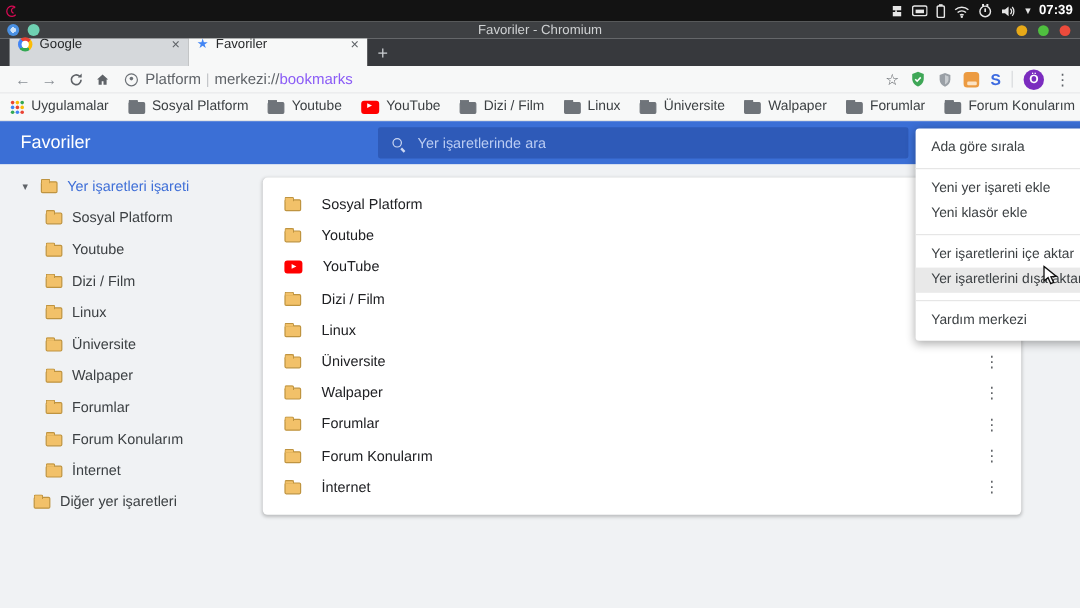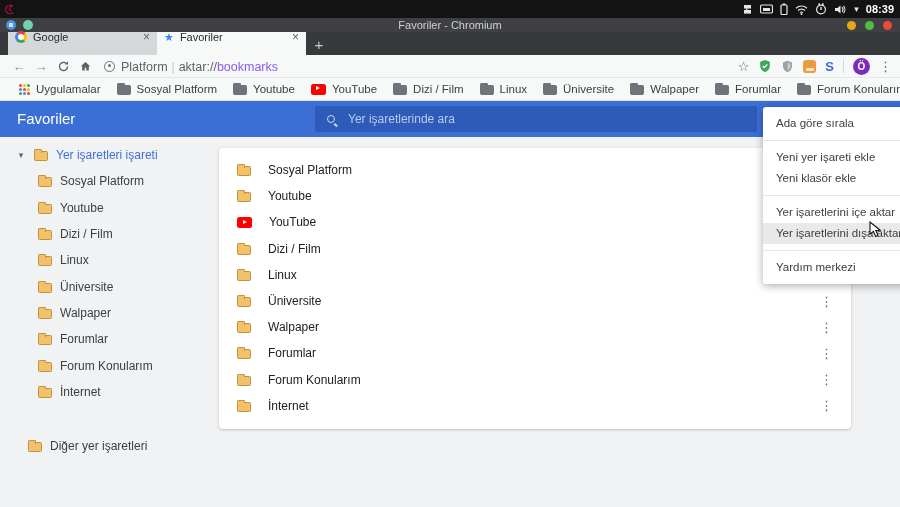--- a/index.html
+++ b/index.html
@@ -49,21 +49,21 @@
   .tb-right { display:flex; align-items:center; gap:9px; margin-left:auto; }
   .tb-star { font-size:13px; color:#5f6368; }
   .ext-orange { width:13px; height:13px; border-radius:3px; background:#ec9b41; position:relative; }
   .ext-orange::after { content:""; position:absolute; left:2.5px; bottom:2px; width:8px; height:3px; background:#fbe3c5; border-radius:1px; }
   .ext-s { font-size:13px; font-weight:bold; color:#3d6be0; line-height:1; }
   .tb-div { width:1px; height:14px; background:#d7dadd; }
   .avatar { width:17px; height:17px; border-radius:50%; background:#7b2cbf; color:#fff; font-size:10px; font-weight:bold; display:flex; align-items:center; justify-content:center; }
   .tb-kebab { font-size:13px; color:#5f6368; }
 
   
-  .bkbar { height:23px; background:#f7f8f8; border-bottom:1px solid #e2e4e6; display:flex; align-items:center; padding-left:19px; gap:16px; }
+  .bkbar { height:23px; background:#f7f8f8; border-bottom:1px solid #e2e4e6; display:flex; align-items:center; padding-left:9px; gap:16px; }
   .bk-item { display:flex; align-items:center; gap:6px; font-size:11.5px; color:#3c4043; white-space:nowrap; }
   .apps-grid { width:11px; height:11px; display:grid; grid-template-columns:repeat(3,1fr); gap:1px; }
   .apps-grid i { border-radius:50%; }
   .apps-grid i:nth-child(1){background:#ea4335}.apps-grid i:nth-child(2){background:#fbbc05}.apps-grid i:nth-child(3){background:#34a853}
   .apps-grid i:nth-child(4){background:#4285f4}.apps-grid i:nth-child(5){background:#ea4335}.apps-grid i:nth-child(6){background:#fbbc05}
   .apps-grid i:nth-child(7){background:#34a853}.apps-grid i:nth-child(8){background:#4285f4}.apps-grid i:nth-child(9){background:#ea4335}
 
   
   .folder { width:14px; height:10px; background:#f2c169; border:1px solid #bf9440; border-radius:1.5px; position:relative; flex:none; margin-top:2px; }
   .folder::before { content:""; position:absolute; top:-3px; left:-1px; width:6px; height:2.5px; background:#f2c169; border:1px solid #bf9440; border-bottom:none; border-radius:1.5px 1.5px 0 0; }
@@ -81,21 +81,21 @@
   .searchbox input { background:transparent; border:none; outline:none; color:#fff; font-size:12px; width:380px; font-family:"Liberation Sans",sans-serif; }
   .searchbox input::placeholder { color:#b9cbf2; }
 
   
   .content { position:relative; height:370px; background:#f0f2f4; }
   .tree { position:absolute; left:0; top:5px; width:216px; }
   .trow { height:26.3px; display:flex; align-items:center; gap:8px; font-size:12px; color:#3c4043; }
   .trow .arrow { font-size:9px; color:#5f6368; width:10px; text-align:center; }
   .trow.root { padding-left:16px; color:#3f6fd7; }
   .trow.child { padding-left:38px; }
-  .trow.other { padding-left:28px;margin-top:28px; }
+  .trow.other { padding-left:28px; }
 
   .card { position:absolute; left:219px; top:11px; width:632px; height:281px; background:#fff; border-radius:4px; box-shadow:0 1px 3px rgba(0,0,0,.22); padding-top:9px; }
   .lrow { height:26.2px; display:flex; align-items:center; padding:0 14px 0 18px; }
   .lrow .licon { margin-right:17px; }
   .lrow .llabel { flex:1; font-size:12px; color:#202124; }
   .kebab { font-size:13px; color:#616468; padding:0 4px; }
 
   
   .menu { position:absolute; left:763px; top:107px; min-width:128px; background:#fff; border-radius:3px; box-shadow:0 2px 8px rgba(0,0,0,.32); z-index:50; padding:0; }
   .mgroup { padding:6px 0; border-bottom:1px solid #e6e6e6; }
@@ -150,21 +150,21 @@
             <rect x="5.3" y="4" width="1.4" height="3" fill="#e6e6e6"></rect>
           </svg>
         </span>
       <span>
           <svg width="13" height="11" viewBox="0 0 13 11">
             <polygon points="1,4 3.5,4 6.5,1.5 6.5,9.5 3.5,7 1,7" fill="#e6e6e6"></polygon>
             <path d="M8 3.2 A3.4 3.4 0 0 1 8 7.8 M9.5 1.8 A5.6 5.6 0 0 1 9.5 9.2" stroke="#e6e6e6" fill="none" stroke-width="1.1"></path>
           </svg>
         </span>
       <span class="caret">▾</span>
-      <span class="clock">08:39</span>
+      <span class="clock">07:39</span>
     </div>
   </div>
 
   <div class="titlebar">
     <div class="left-icons">
       <span class="chromium-dot"></span>
       <span class="teal-dot"></span>
     </div>
     <span class="wtitle">Favoriler - Chromium</span>
     <div class="win-btns">
@@ -198,21 +198,21 @@
         </svg>
       </span>
     <span class="nav-ico">
         <svg width="13" height="13" viewBox="0 0 16 16" style="margin:0 auto">
           <path d="M8 2.6 2.3 7.8h1.6v5.2h3.2v-3.4h1.8v3.4h3.2V7.8h1.6z" fill="#5f6368"></path>
         </svg>
       </span>
     <div class="urlbox">
       <span class="info-ico"></span>
       <span>
-        <span class="url-gray">Platform</span><span class="url-sep">|</span><span class="url-gray">aktar://</span><span class="url-dark">bookmarks</span>
+        <span class="url-gray">Platform</span><span class="url-sep">|</span><span class="url-gray">merkezi://</span><span class="url-dark">bookmarks</span>
       </span>
     </div>
     <div class="tb-right">
       <span class="tb-star">☆</span>
       <span>
           <svg width="14" height="14" viewBox="0 0 16 16">
             <path d="M8 1l5.5 2v4.6c0 3.6-2.4 6-5.5 7.4-3.1-1.4-5.5-3.8-5.5-7.4V3z" fill="#3fa757"></path>
             <path d="M5.4 8l1.8 1.9 3.4-3.6" stroke="#fff" stroke-width="1.5" fill="none"></path>
           </svg>
         </span>

